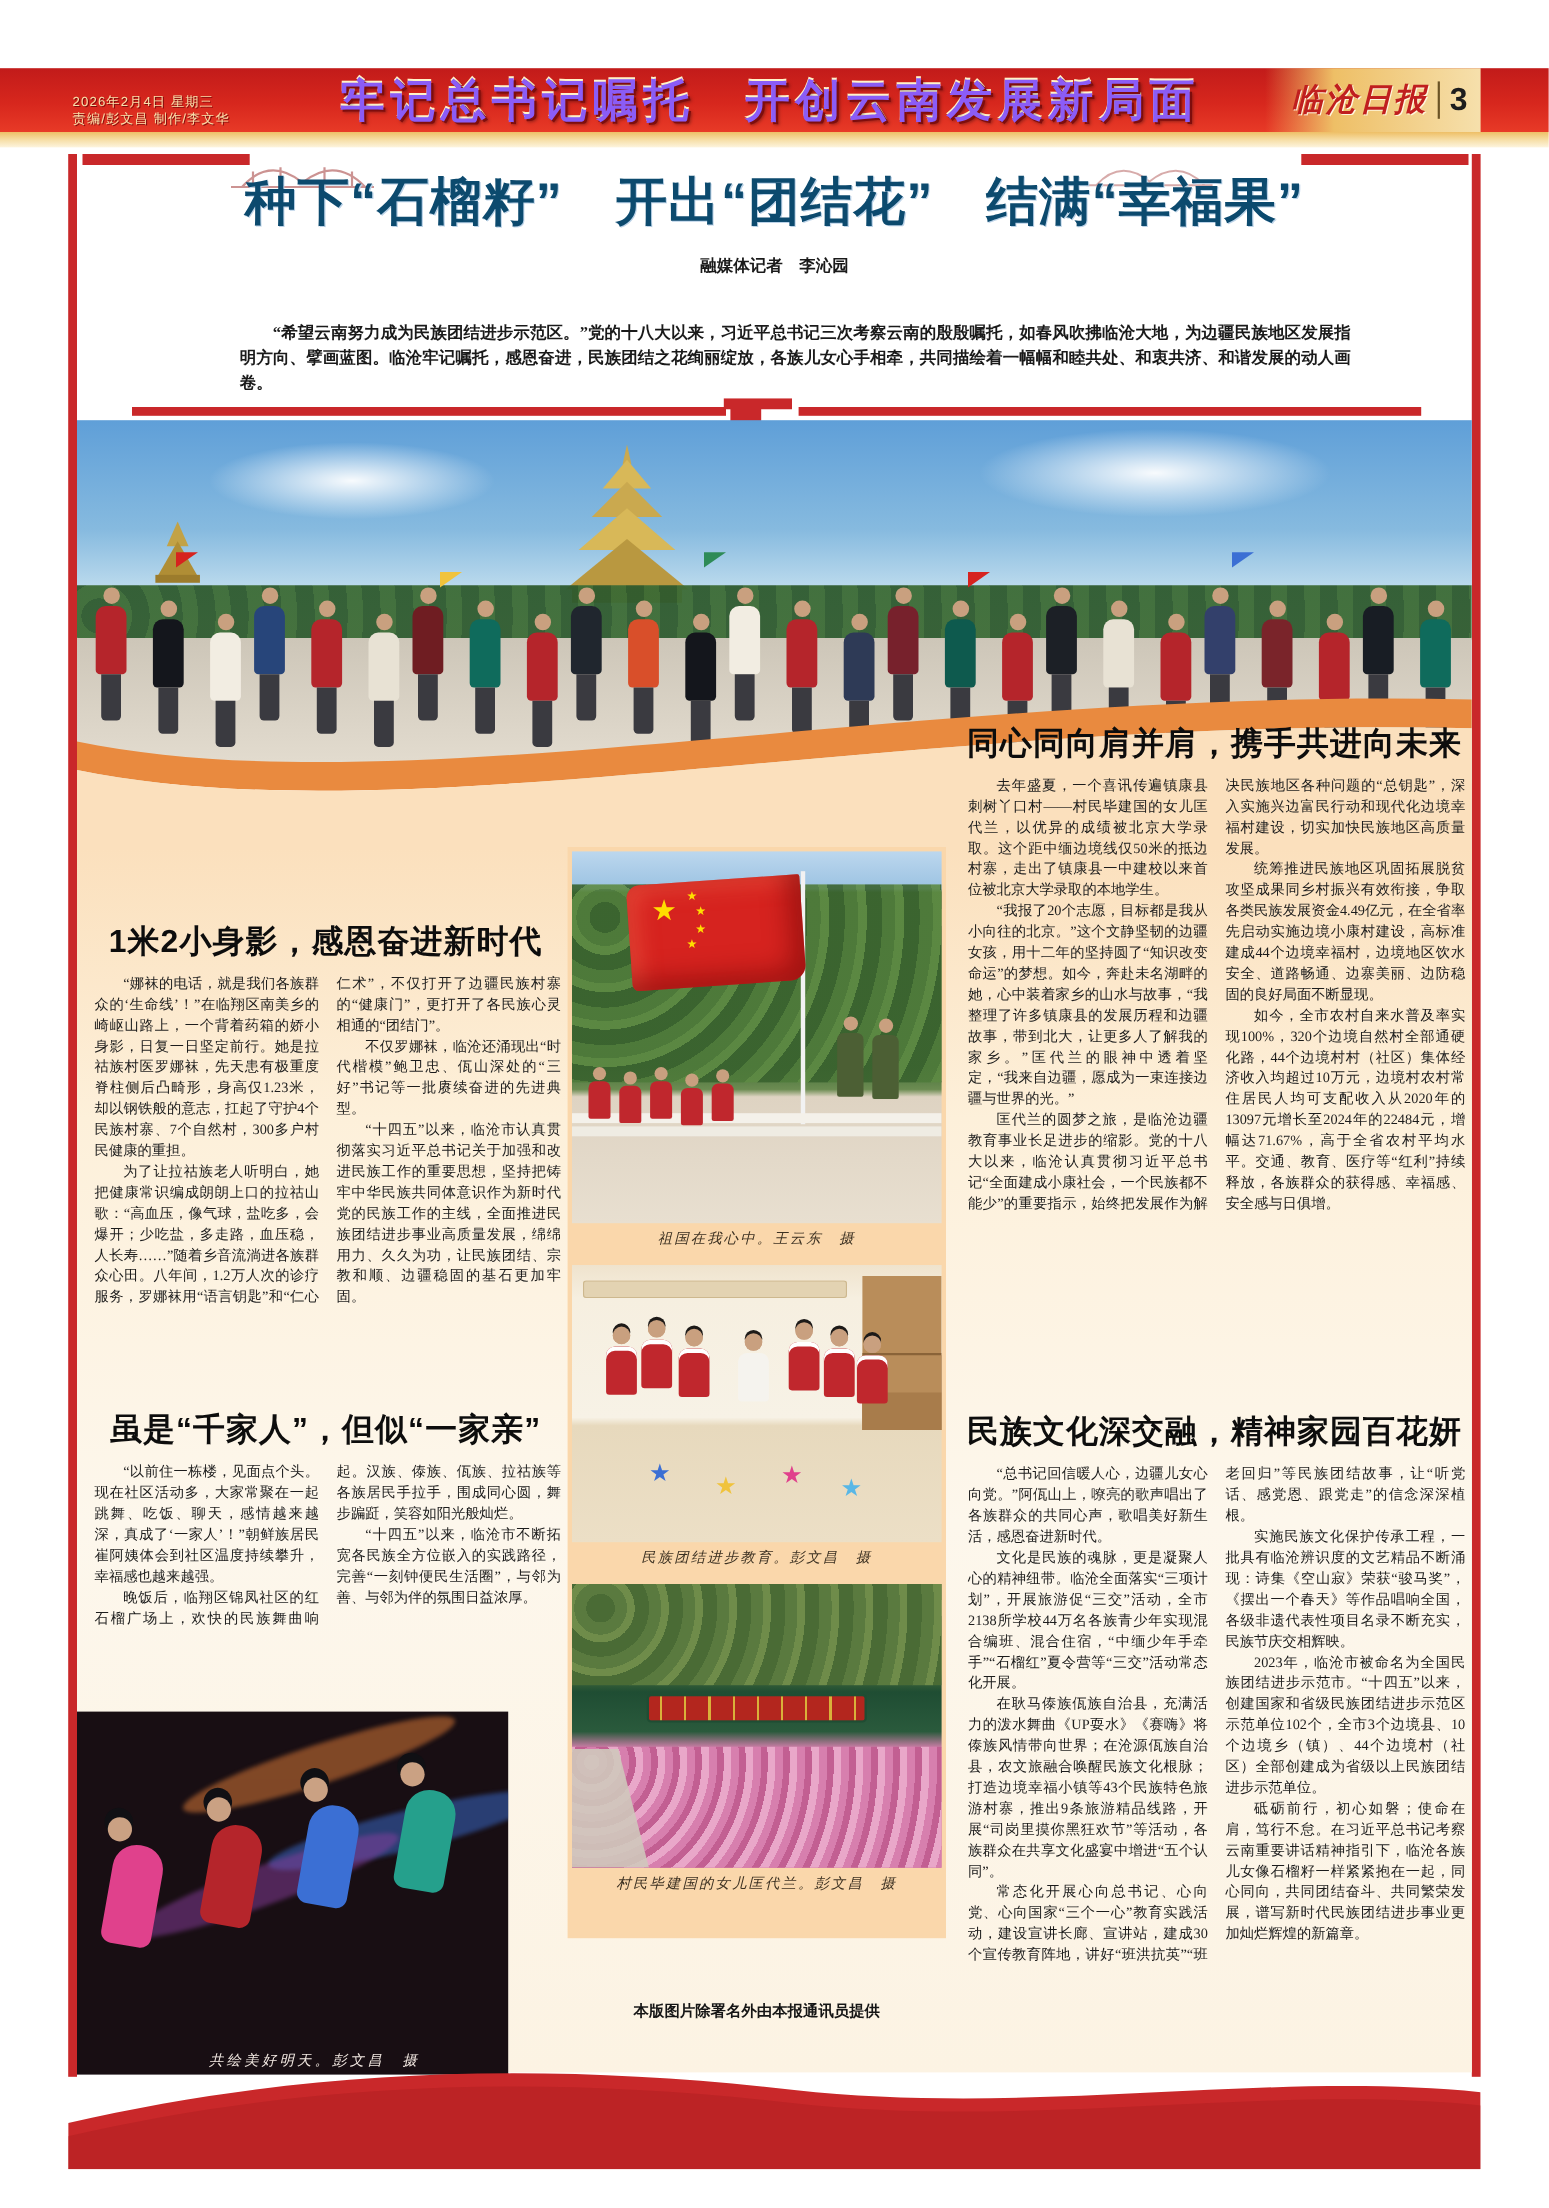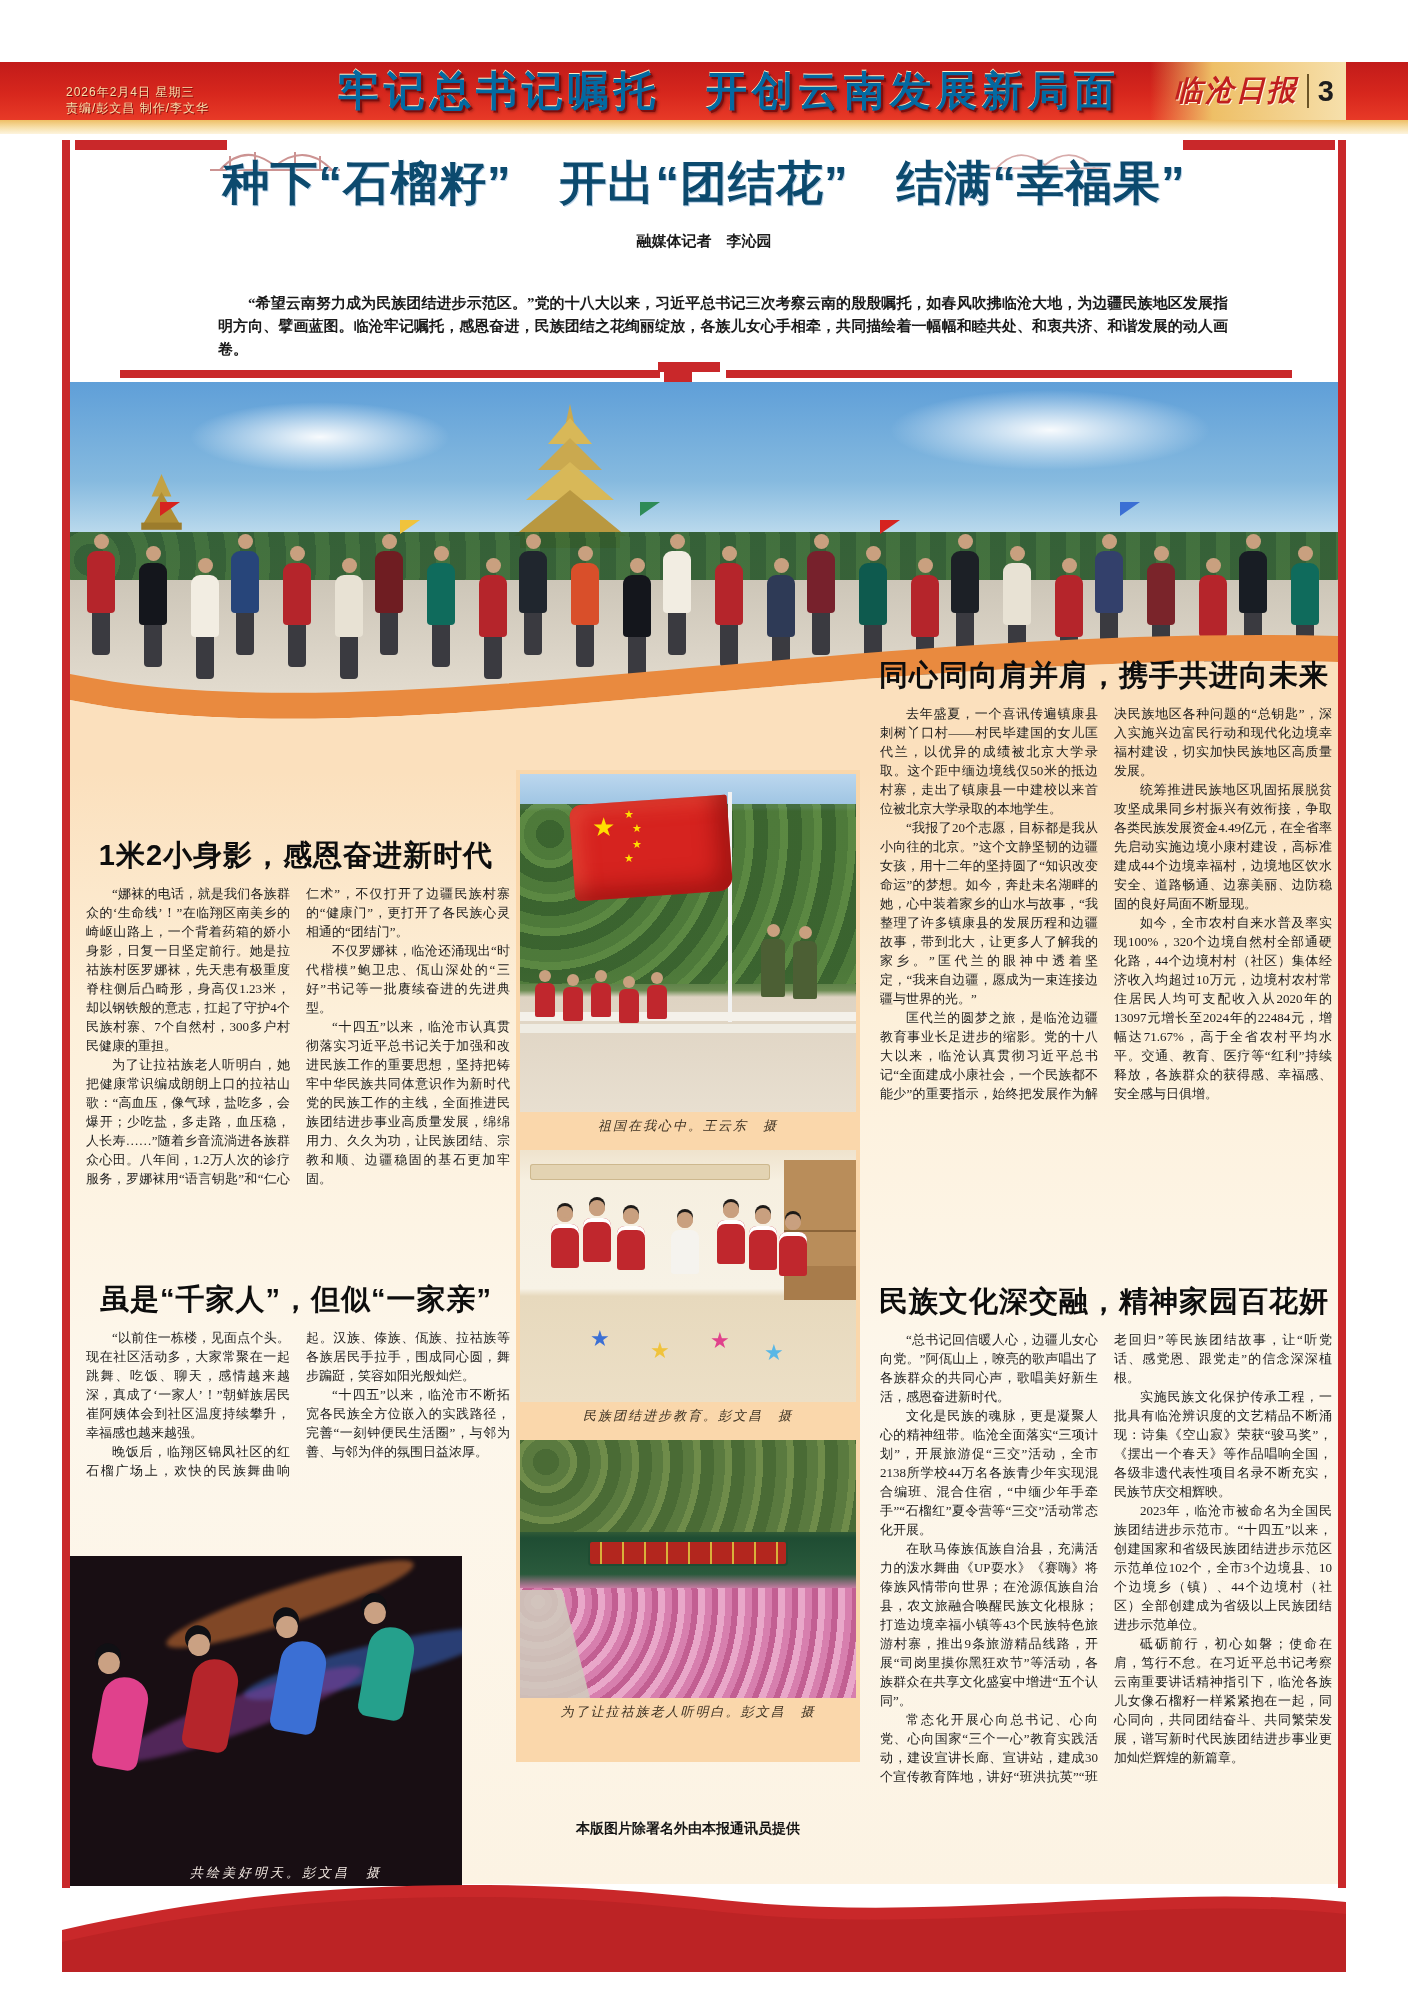--- a/index.html
+++ b/index.html
@@ -9,23 +9,23 @@
   }
   .abs{position:absolute;}
 
   
   .band{left:0;top:62px;width:1408px;height:58px;
     background:linear-gradient(180deg,#c21b1a 0%,#d7271d 55%,#e83a27 100%);}
   .gold-edge{left:0;top:120px;width:1408px;height:14px;
     background:linear-gradient(180deg,#eebf66 0%,#f7e0ab 55%,#fdf4de 100%);}
   .band-info{left:66px;top:84px;color:#f7e0ab;font-size:12px;line-height:16px;
     font-family:"Liberation Sans",sans-serif;letter-spacing:1px;text-shadow:1px 1px 0 #7e0d0d;}
-  .band-slogan{left:280px;top:65px;width:840px;text-align:right;
+  .band-slogan{left:280px;top:65px;width:840px;text-align:center;
     font-family:"Liberation Sans",sans-serif;font-weight:900;font-size:41px;line-height:52px;
-    color:#0369a1;letter-spacing:5px;
+    color:#8b5cf6;letter-spacing:5px;
     text-shadow:2px 2px 0 #7e0d0d,3px 3px 3px rgba(0,0,0,.35),0 -1px 0 #fff3c9;}
   .bridge{left:210px;top:78px;opacity:.45;}
   .bridge2{left:980px;top:80px;opacity:.35;}
   .logo-panel{left:1150px;top:62px;width:196px;height:58px;
     background:linear-gradient(90deg,rgba(231,57,38,0) 0%,#eebf66 32%,#f6e0ac 100%);
     display:flex;align-items:center;justify-content:flex-end;padding-right:12px;box-sizing:border-box;}
   .paper-logo{font-family:"Liberation Serif",serif;font-style:italic;font-weight:bold;
     color:#c01f1f;font-size:29px;letter-spacing:2px;text-shadow:1px 1px 0 #fff6dd;white-space:nowrap;}
   .page-num{font-family:"Liberation Sans",sans-serif;font-weight:bold;font-size:29px;color:#1d1d1d;
     border-left:2px solid #6b5426;padding-left:9px;margin-left:9px;line-height:34px;}
@@ -464,21 +464,21 @@
   <span class="tbl-star" style="left:244px;top:190px;color:#58b7e6;">★</span>
 </div>
 <div class="caption" style="top:1407px;">民族团结进步教育。彭文昌　摄</div>
 
 <div class="photo ph3">
   <div class="canopy"></div>
   <div class="gatebanner"></div>
   <div class="flowers"></div>
   <div class="path3"></div>
 </div>
-<div class="caption" style="top:1703px;">为了让拉祜族老人听明白。彭文昌　摄</div>
+<div class="caption" style="top:1703px;">村民毕建国的女儿匡代兰。彭文昌　摄</div>
 
 <div class="abs photo-note">本版图片除署名外由本报通讯员提供</div>
 
 <div class="photo ph4">
   <div class="streak" style="left:90px;top:30px;background:#e8813a;transform:rotate(-18deg);"></div>
   <div class="streak" style="left:170px;top:90px;background:#3b6fd4;transform:rotate(-14deg);"></div>
   <div class="streak" style="left:40px;top:140px;background:#8a3f9e;transform:rotate(-20deg);"></div>
   <div class="dancer" style="left:28px;top:96px;">
     <div class="dh"></div>
       <div class="db" style="background:#e0418c;"></div>

